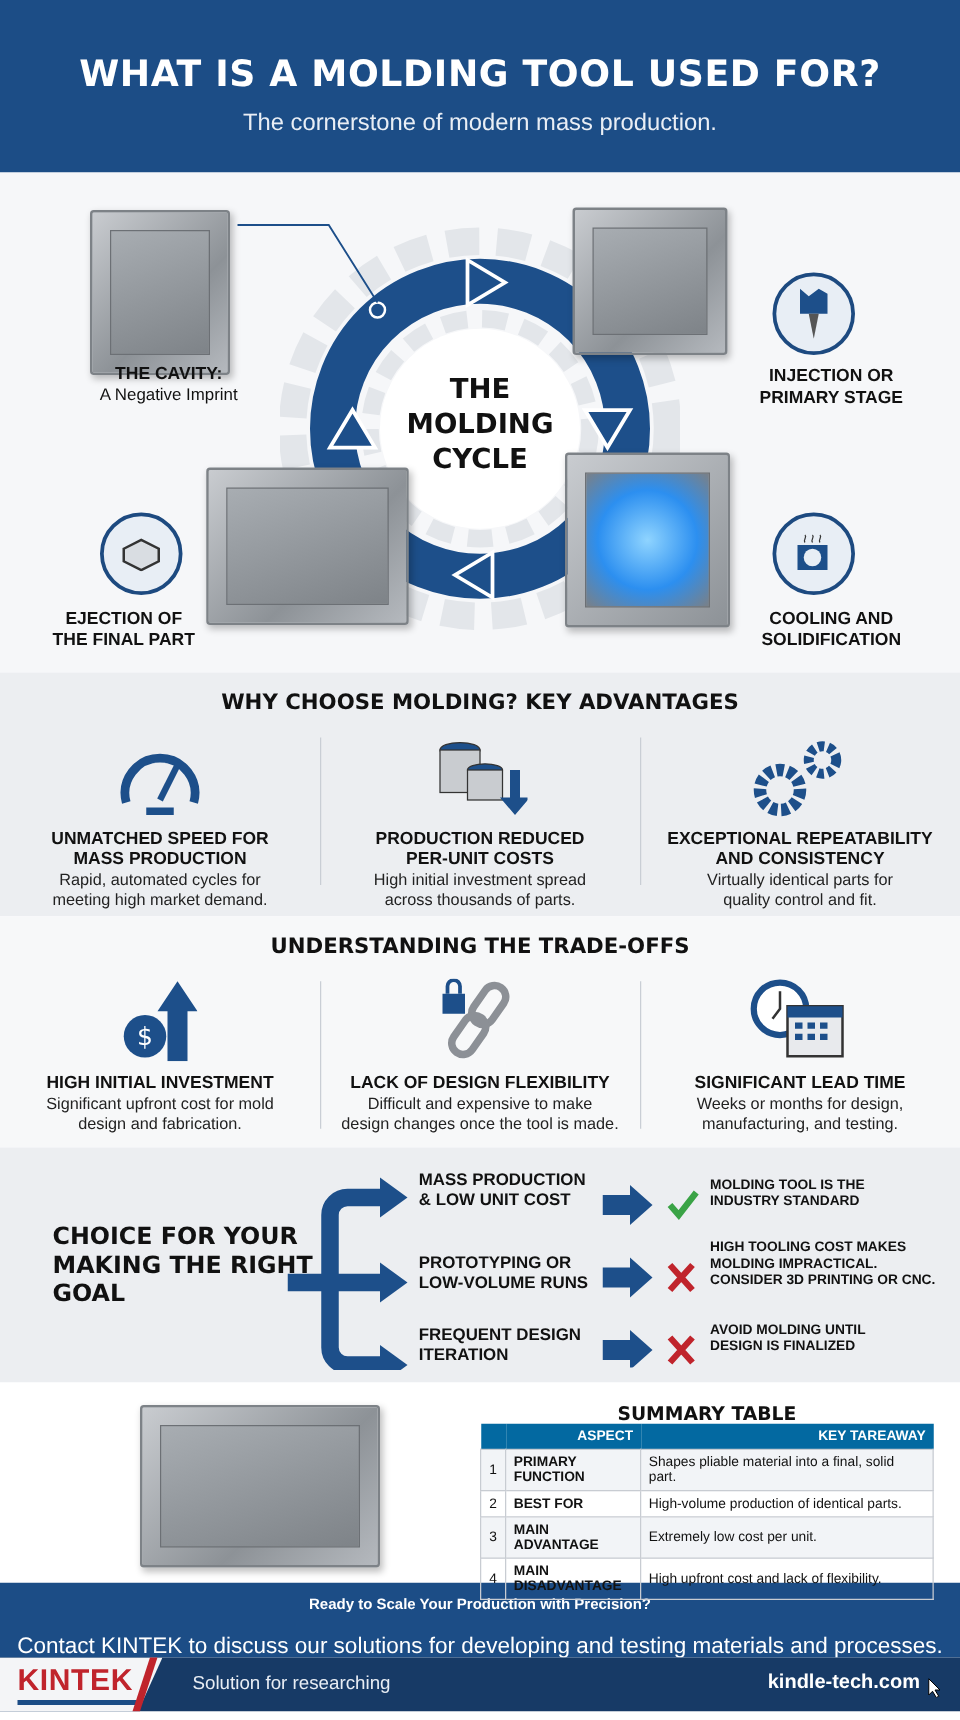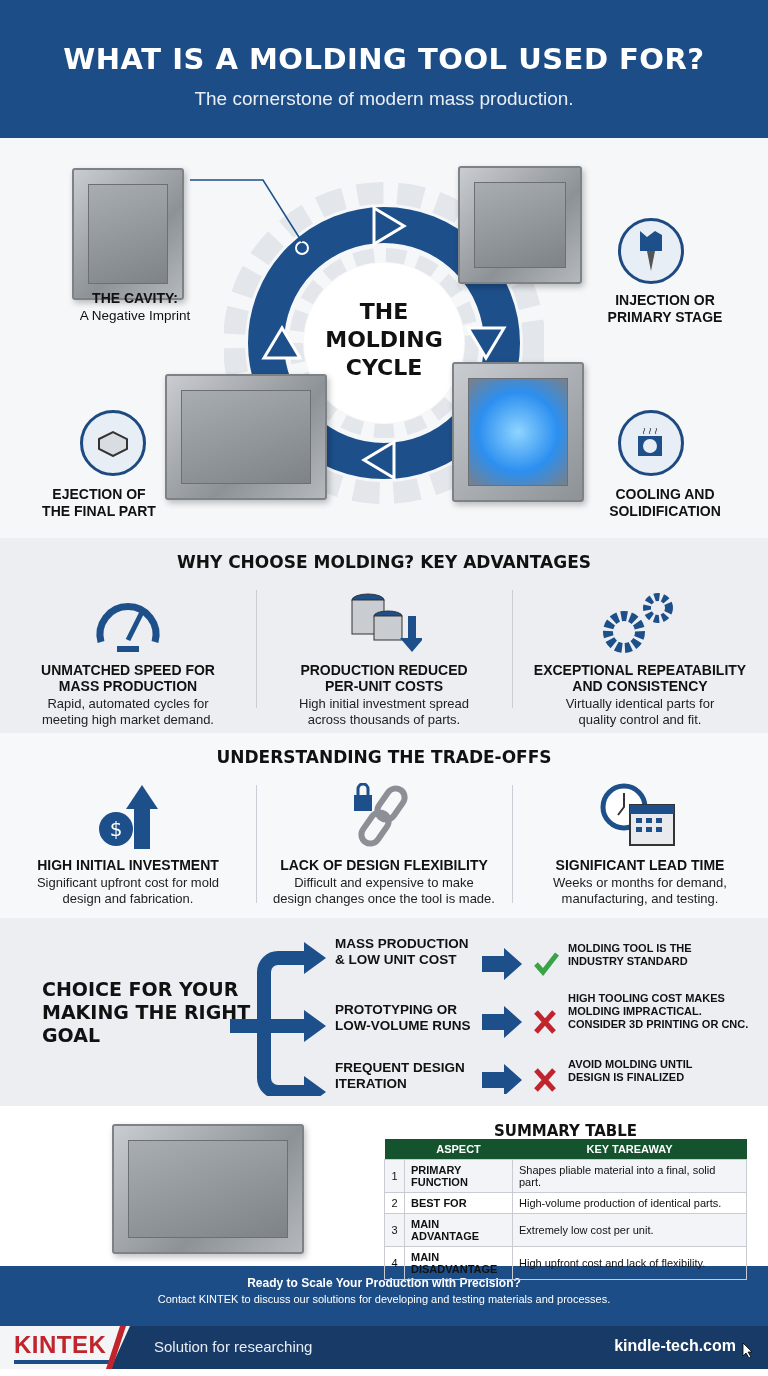--- a/index.html
+++ b/index.html
@@ -24,28 +24,28 @@
 .ct{font-weight:bold;font-size:14px;margin-top:8px;line-height:16px}
 .cd{font-size:13px;line-height:16px;margin-top:2px;color:#222}
 .adv{height:195px;background:#eceef1}
 .trd{height:185px;background:#f7f8f9}
 .choice{height:188px;background:#eceef1;position:relative}
 .choice .goal{position:absolute;left:42px;top:60px;font-weight:bold;font-size:19px;line-height:23px;font-family:"DejaVu Sans",sans-serif}
 .opt{position:absolute;font-weight:bold;font-size:13.5px;line-height:16px}
 .res{position:absolute;font-weight:bold;font-size:11px;line-height:13px}
 .sum{height:160px;position:relative;background:#fff}
 table{border-collapse:collapse;font-size:11px;position:absolute;left:384px;top:33px;width:363px}
-th{background:#14532d;color:#fff;text-align:center;padding:4px 6px;font-weight:bold}
+th{background:#0369a1;color:#fff;text-align:right;padding:4px 6px;font-weight:bold}
 td{border:1px solid #c8ccd2;padding:4px 6px;height:21px}
 td.n{text-align:center;width:20px}
 td.a{font-weight:bold;width:108px}
 tr:nth-child(odd) td{background:#f2f4f7}
 .cta{height:60px;background:#1c4d86;color:#fff;text-align:center;padding-top:10px}
 .cta .t{font-weight:bold;font-size:12px}
-.cta .s{font-size:11px;margin-top:3px}
+.cta .s{font-size:18px;margin-top:16px}
 .foot{height:43px;background:#173a66;position:relative;color:#fff}
 .logo{position:absolute;left:0;top:0;width:130px;height:43px;background:#f4f5f7;clip-path:polygon(0 0,100% 0,85% 100%,0 100%)}
 .logo span{position:absolute;left:14px;top:5px;color:#c0242c;font-weight:bold;font-size:24px;letter-spacing:.5px}
 .logo i{position:absolute;left:14px;top:34px;width:98px;height:4px;background:#1c4d86}
 .slash{position:absolute;left:113px;top:0;width:6px;height:43px;background:#c0242c;transform:skewX(-18deg)}
 </style>
 </head>
 <body>
 
 <div class="hdr">
@@ -217,21 +217,21 @@
               <rect x="46" y="35" width="6" height="5"></rect>
               <rect x="56" y="35" width="6" height="5"></rect>
               <rect x="36" y="44" width="6" height="5"></rect>
               <rect x="46" y="44" width="6" height="5"></rect>
               <rect x="56" y="44" width="6" height="5"></rect>
             </g>
           </svg>
         </div>
    <div class="ct">SIGNIFICANT LEAD TIME</div>
    <div class="cd">
-          <div>Weeks or months for demand,</div>
+          <div>Weeks or months for design,</div>
           <div>manufacturing, and testing.</div>
         </div>
   </div>
  </div>
 </div>
 
 <div class="choice">
  <div class="goal">
       <div>CHOICE FOR YOUR</div>
       <div>MAKING THE RIGHT</div>

